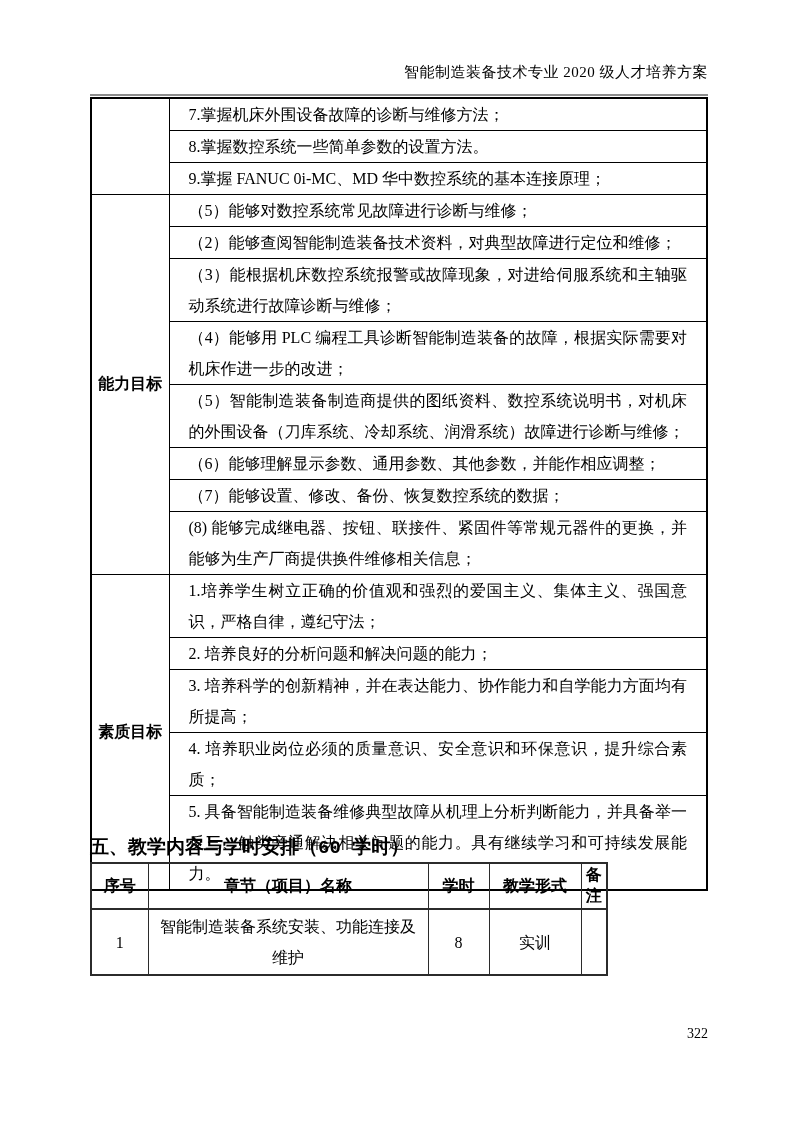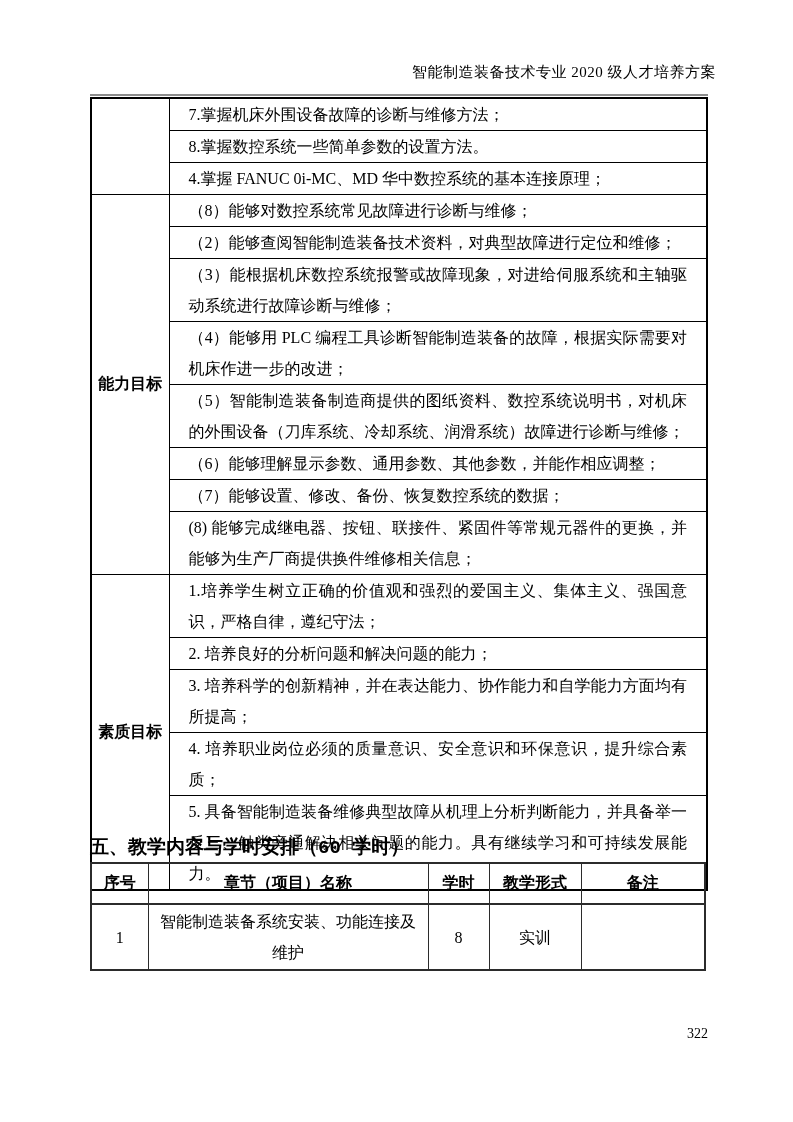--- a/index.html
+++ b/index.html
@@ -7,21 +7,21 @@
     width:793px; height:1122px;
     background:#ffffff;
     position:relative;
     font-family:"Liberation Serif","DejaVu Serif",serif;
     color:#000;
     overflow:hidden;
   }
   .content { position:absolute; left:90px; top:0; width:618px; }
 
   .doc-header {
-    position:absolute; top:63px; left:8px; width:100%;
+    position:absolute; top:63px; left:0; width:100%;
     text-align:right;
     font-size:15px;
     letter-spacing:0.5px;
   }
   .header-rule {
     position:absolute; top:94px; left:0; width:100%;
     height:2px; background:#8c8c8c;
   }
 
   table.goals {
@@ -46,21 +46,21 @@
 
   .section-heading {
     position:absolute; top:834px; left:0;
     font-weight:bold;
     font-family:Liberation Mono, monospace;
     font-size:19px;
   }
 
   table.schedule {
     position:absolute; top:862px; left:0;
-    width:616px; border-collapse:collapse; table-layout:fixed;
+    width:518px; border-collapse:collapse; table-layout:fixed;
     border:2px solid #2b2b2b;
   }
   table.schedule th, table.schedule td {
     border:1px solid #2b2b2b;
     text-align:center; vertical-align:middle;
     font-size:16px;
   }
   table.schedule th {
     height:37px;
     font-weight:bold;
@@ -92,26 +92,26 @@
     <tbody>
 
       <tr>
         <td class="goal-label" rowspan="3"></td>
         <td class="goal-text">7.掌握机床外围设备故障的诊断与维修方法；</td>
       </tr>
       <tr>
         <td class="goal-text">8.掌握数控系统一些简单参数的设置方法。</td>
       </tr>
       <tr>
-        <td class="goal-text">4.掌握 FANUC 0i-MC、MD 华中数控系统的基本连接原理；</td>
+        <td class="goal-text">9.掌握 FANUC 0i-MC、MD 华中数控系统的基本连接原理；</td>
       </tr>
 
       <tr>
         <td class="goal-label" rowspan="8">能力目标</td>
-        <td class="goal-text">（8）能够对数控系统常见故障进行诊断与维修；</td>
+        <td class="goal-text">（5）能够对数控系统常见故障进行诊断与维修；</td>
       </tr>
       <tr>
         <td class="goal-text">（2）能够查阅智能制造装备技术资料，对典型故障进行定位和维修；</td>
       </tr>
       <tr>
         <td class="goal-text">（3）能根据机床数控系统报警或故障现象，对进给伺服系统和主轴驱动系统进行故障诊断与维修；</td>
       </tr>
       <tr>
         <td class="goal-text">（4）能够用 PLC 编程工具诊断智能制造装备的故障，根据实际需要对机床作进一步的改进；</td>
       </tr>

